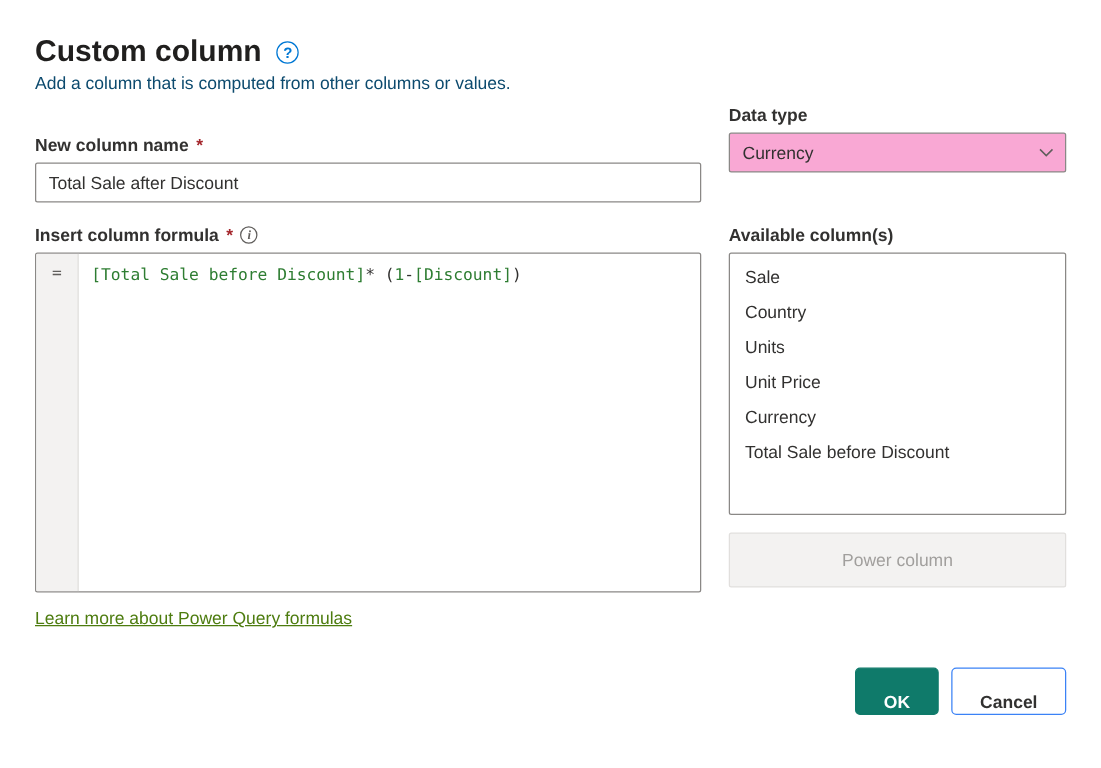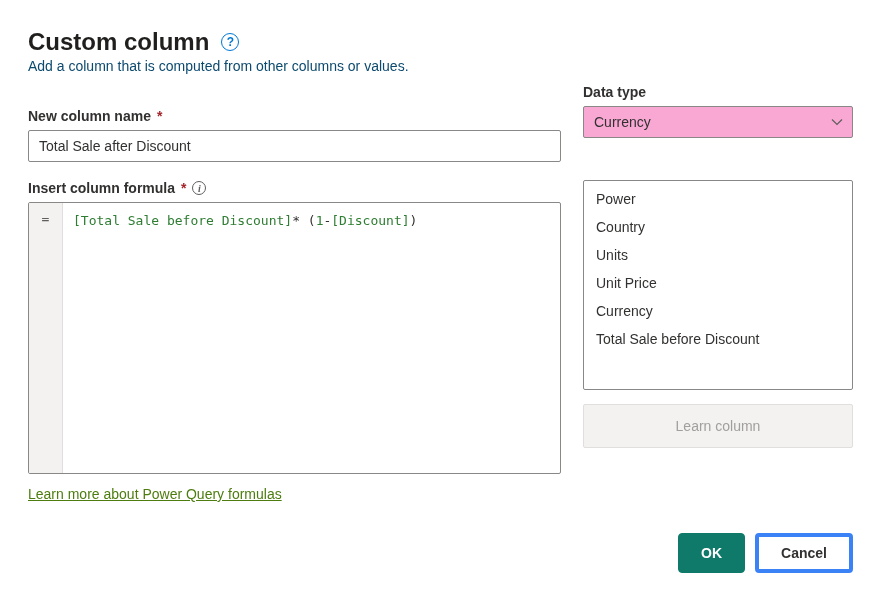--- a/index.html
+++ b/index.html
@@ -174,40 +174,40 @@
     font-size: 14px;
     cursor: pointer;
   }
   .footer {
     display: flex;
     justify-content: flex-end;
     gap: 10px;
     margin-top: 30px;
   }
   .btn {
-    height: 40px;
-    padding: 0 22px;
+    height: 24px;
+    padding: 18px 22px;
     font-size: 14px;
     font-weight: 600;
     border-radius: 4px;
     cursor: pointer;
     font-family: inherit;
   }
   .btn-primary {
     background: #0f7b6c;
     background: #0d7a64;
     background: #0c6b5a;
     background: #0f7a6a;
     color: #fff;
     border: 1px solid #0f7a6a;
   }
   .btn-secondary {
     background: #fff;
     color: #323130;
-    border: 4px solid #3b82f6;
+    border: 1px solid #3b82f6;
   }
 </style>
 </head>
 <body>
 
 <div class="header">
   <div class="title">Custom column</div>
   <div class="help-icon">?</div>
 </div>
 <div class="subtitle">Add a column that is computed from other columns or values.</div>
@@ -243,28 +243,29 @@
       <span class="info-icon">i</span>
     </div>
     <div class="formula-box">
       <div class="gutter">=</div>
       <div class="code-area"><span class="tok-col">[Total Sale before Discount]</span><span class="tok-op">* (</span><span class="tok-num">1</span><span class="tok-op">-</span><span class="tok-col">[Discount]</span><span class="tok-op">)</span></div>
     </div>
     <a class="learn-link">Learn more about Power Query formulas</a>
   </div>
 
   <div class="avail-wrap">
+    <div class="label">Available column(s)</div>
     <div class="avail-list">
-      <div class="avail-item">Power</div>
+      <div class="avail-item">Sale</div>
       <div class="avail-item">Country</div>
       <div class="avail-item">Units</div>
       <div class="avail-item">Unit Price</div>
       <div class="avail-item">Currency</div>
       <div class="avail-item">Total Sale before Discount</div>
     </div>
-    <button class="insert-btn" disabled="">Learn column</button>
+    <button class="insert-btn" disabled="">Power column</button>
   </div>
 </div>
 
 <div class="footer">
   <button class="btn btn-primary">OK</button>
   <button class="btn btn-secondary">Cancel</button>
 </div>
 
 </body></html>

